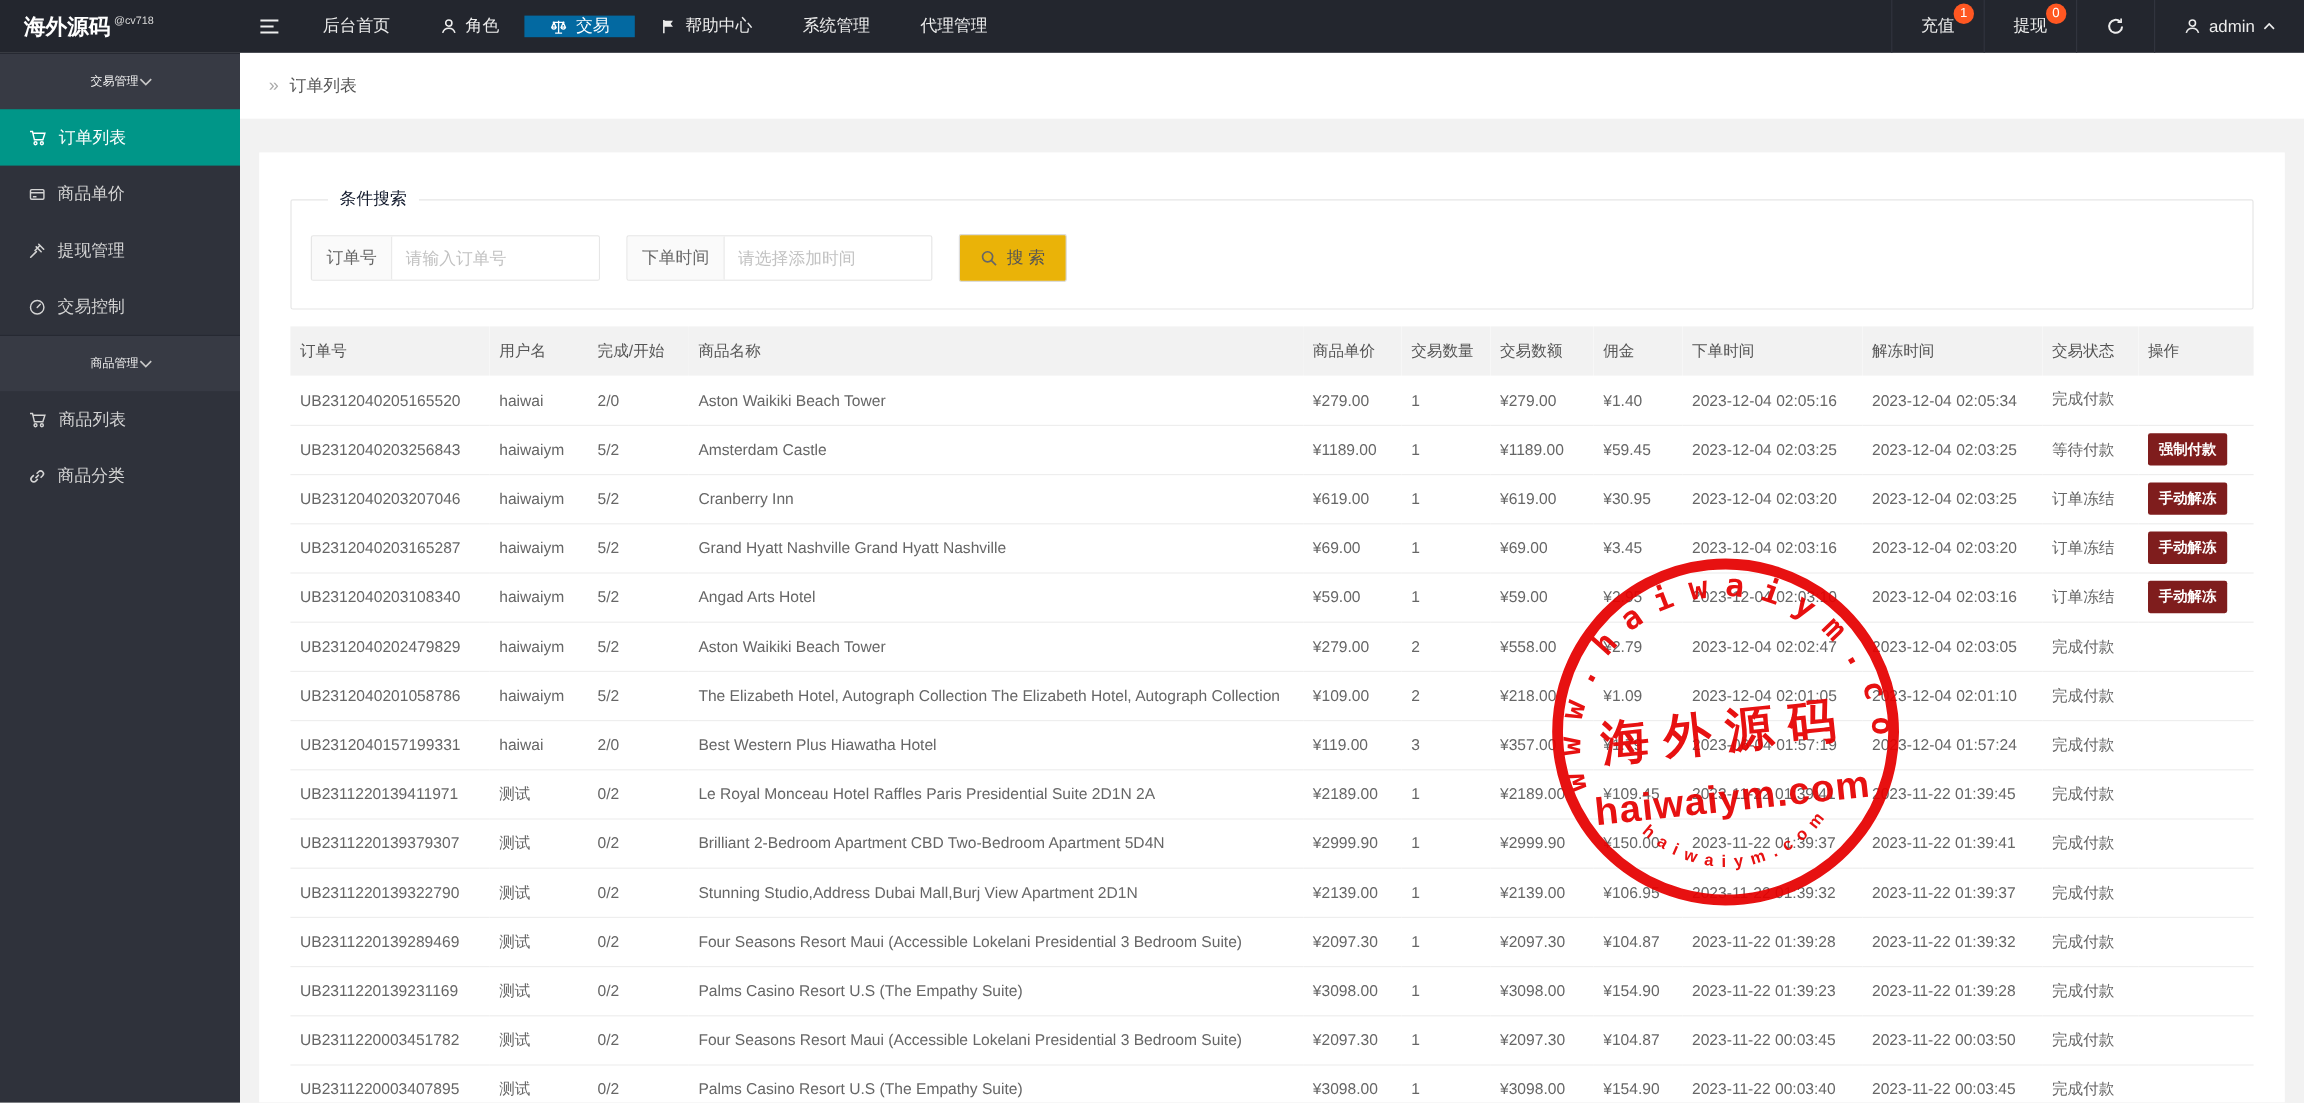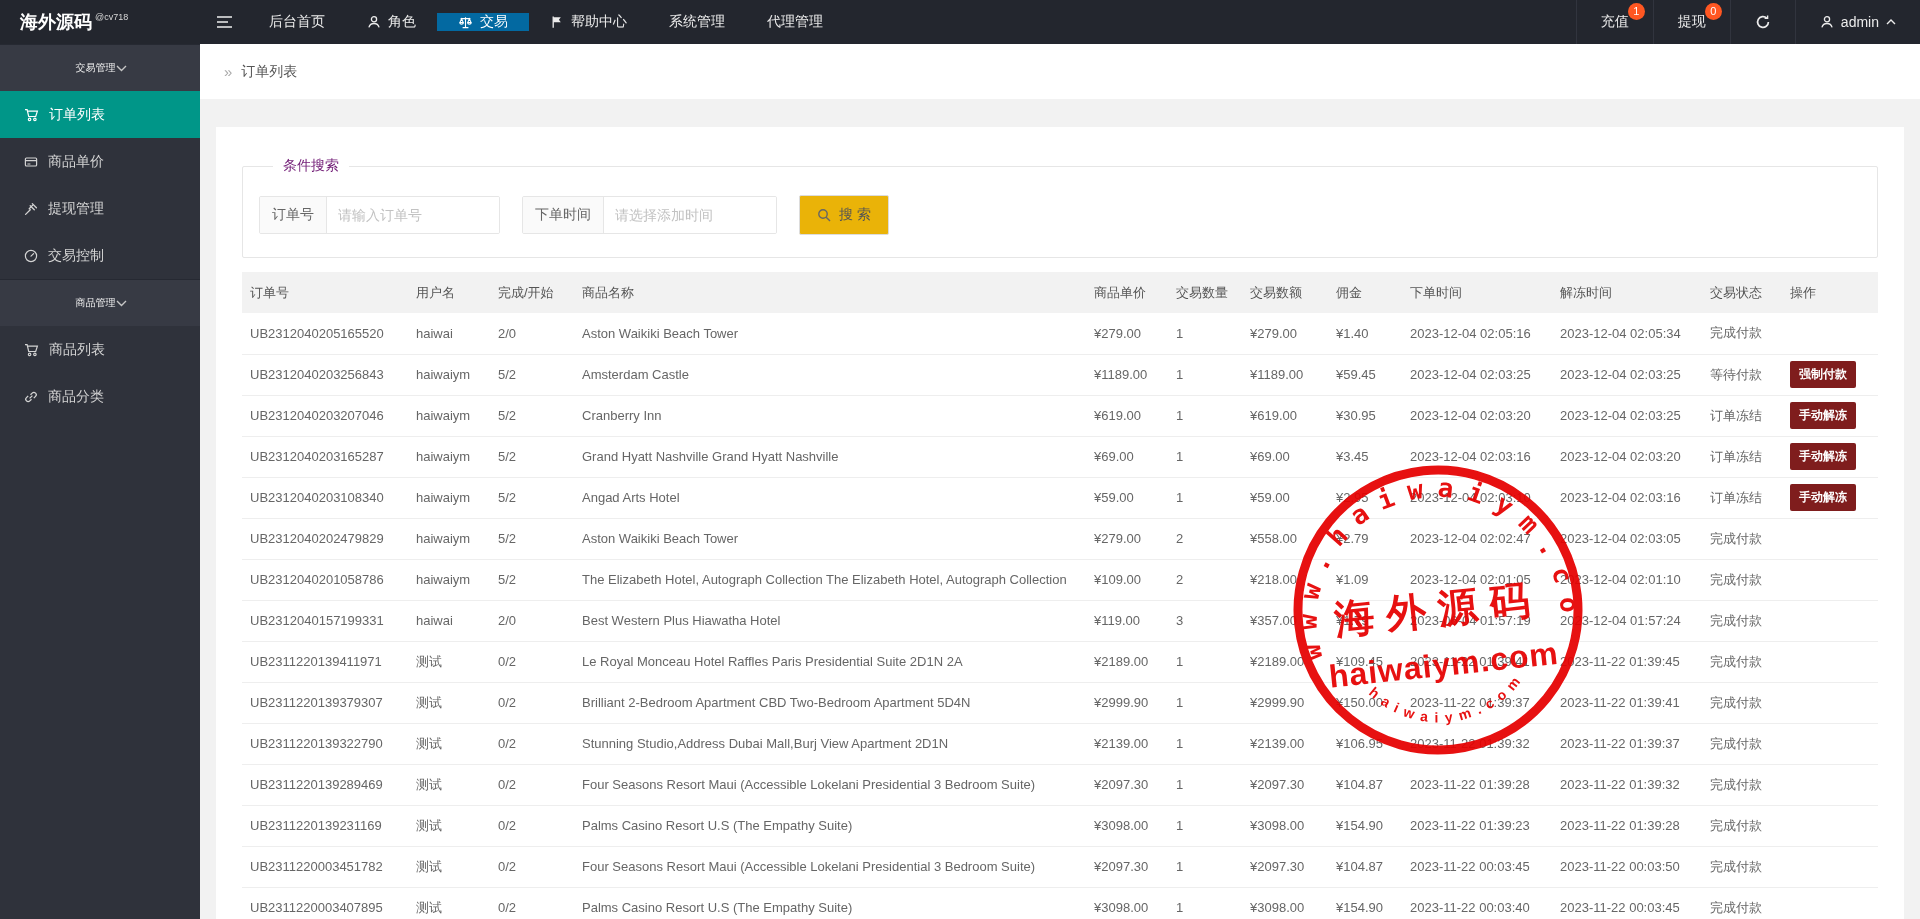--- a/index.html
+++ b/index.html
@@ -28,21 +28,21 @@
   .sb-item.active { background:#009688; color:#fff; }
 
   .main { flex:1; display:flex; flex-direction:column; overflow:hidden; }
   .breadcrumb { height:55px; background:#fff; display:flex; align-items:center; gap:9px; padding-left:24px; font-size:14px; color:#555; }
   .bc-icon { color:#aaa; font-size:15px; }
   .content { flex:1; background:#f2f2f2; padding:28px 16px 0 16px; overflow:hidden; }
   .card { background:#fff; height:100%; padding:18px 26px 0 26px; }
 
   
   fieldset.search { border:1px solid #e6e6e6; border-radius:2px; margin-top:12px; padding:20px 16px 22px 16px; }
-  fieldset.search legend { font-size:14px; color:#701a75; padding:0 10px; margin-left:14px; }
+  fieldset.search legend { font-size:14px; color:#0f172a; padding:0 10px; margin-left:14px; }
   .search-row { display:flex; align-items:center; gap:22px; }
   .input-group { display:flex; height:38px; border:1px solid #e6e6e6; border-radius:2px; overflow:hidden; background:#fff; }
   .ig-label { display:flex; align-items:center; padding:0 12px; background:#fafafa; border-right:1px solid #e6e6e6; font-size:14px; color:#666; white-space:nowrap; }
   .ig-input { border:none; outline:none; padding:0 11px; font-size:14px; width:172px; color:#701a75; background:#fff; }
   .ig-input::placeholder { color:#c2c2c2; }
   .search-btn { height:40px; display:flex; align-items:center; gap:8px; padding:0 17px; border:1px solid #dcdcdc; background:#eab308; border-radius:2px; font-size:14px; color:#555; cursor:pointer; }
   .search-btn .icon { color:#666; }
 
   
   table { width:100%; border-collapse:collapse; table-layout:fixed; margin-top:14px; }

